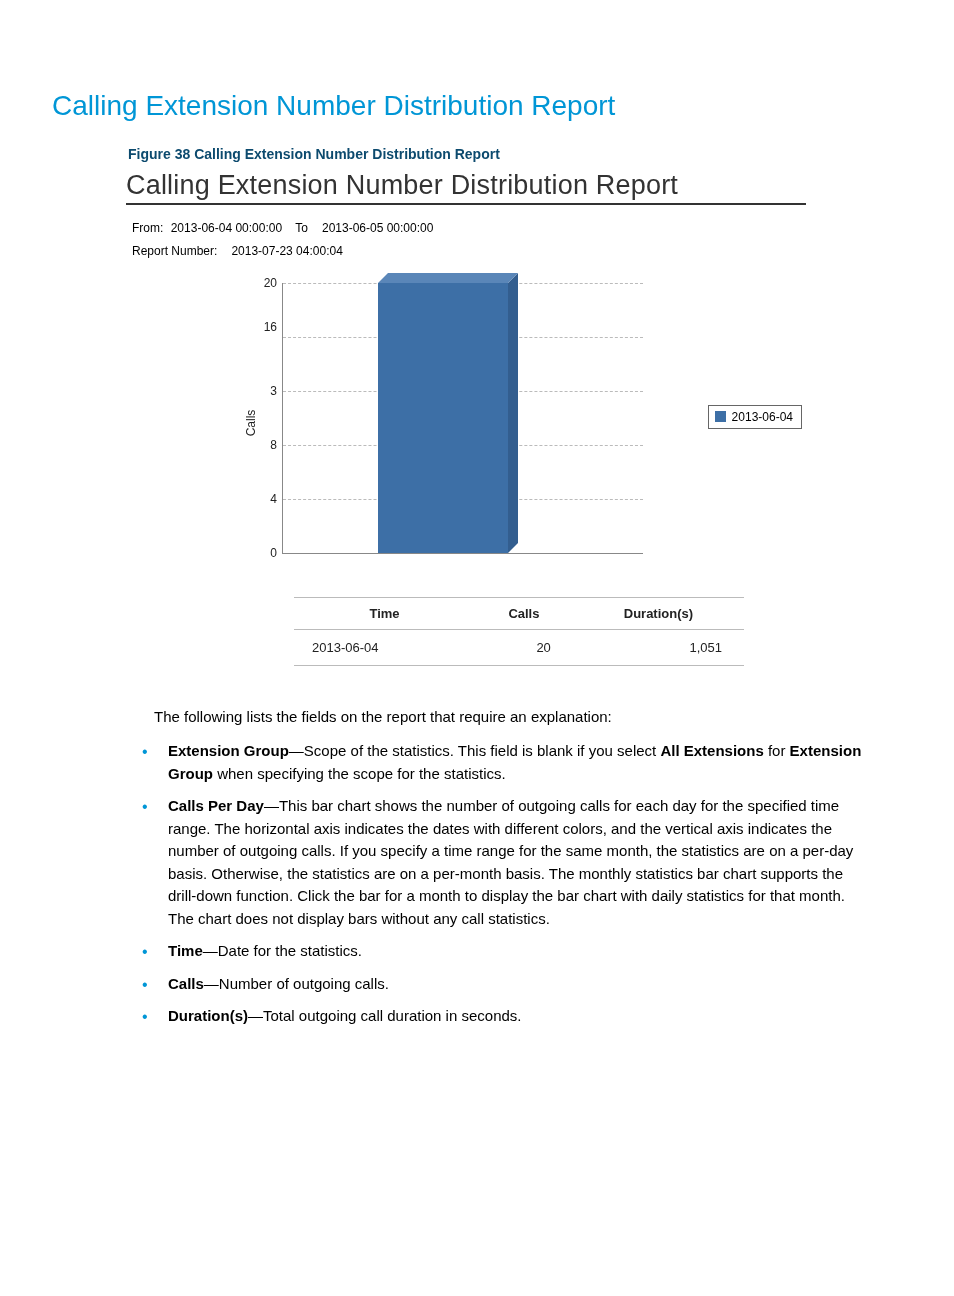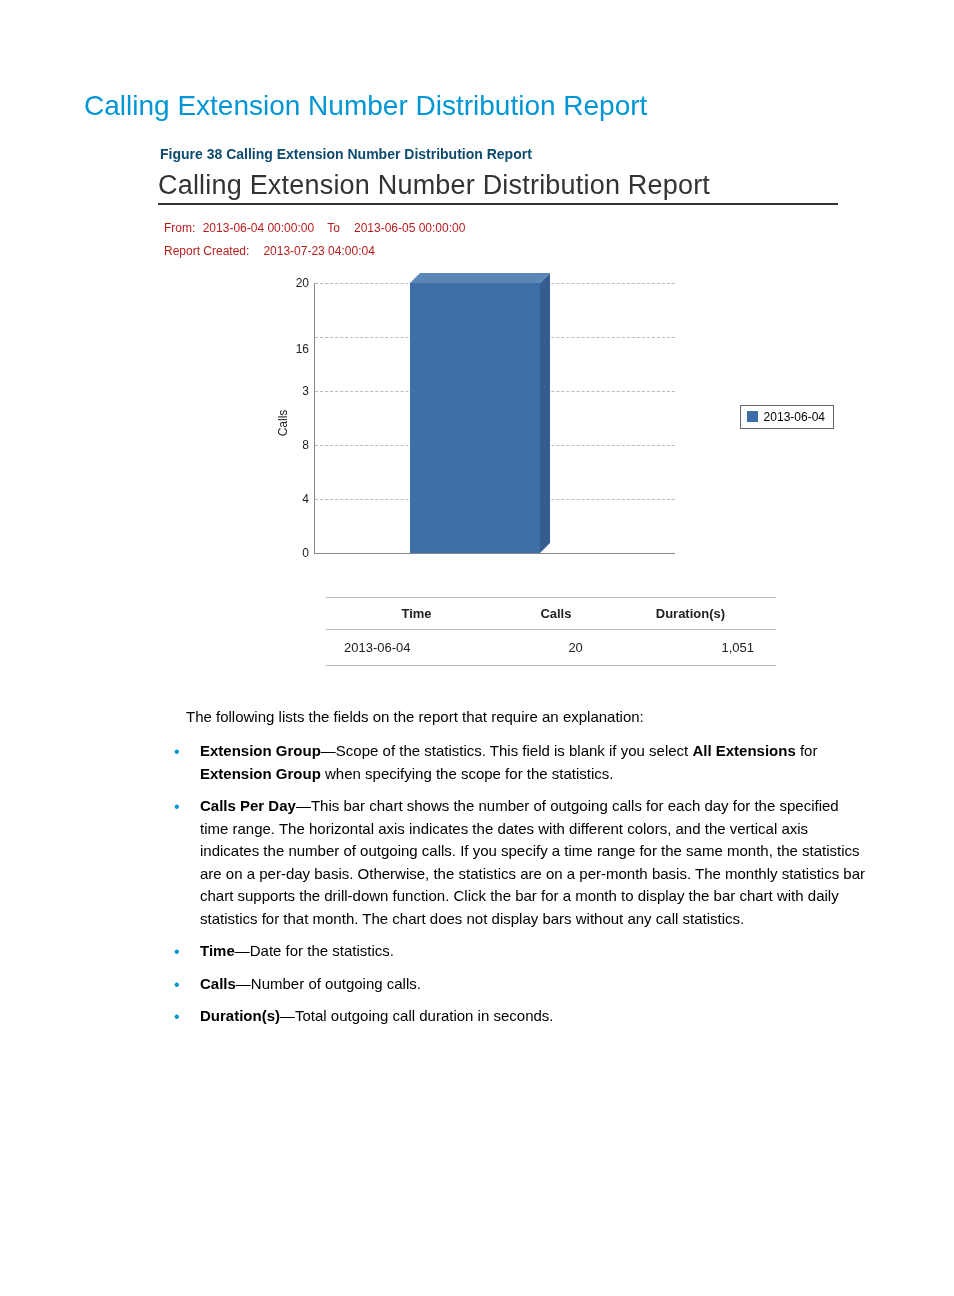--- a/index.html
+++ b/index.html
@@ -7,21 +7,21 @@
     padding: 0;
     background: #fff;
     font-family: "Segoe UI", "Helvetica Neue", Arial, sans-serif;
     color: #000;
   }
   .page {
     width: 954px;
     height: 1296px;
     position: relative;
     box-sizing: border-box;
-    padding: 90px 80px 0 84px;
+    padding: 90px 80px 0 52px;
   }
   .h1 {
     font-size: 28px;
     font-weight: 400;
     color: #0096d6;
     font-family: "Segoe UI Light", "Helvetica Neue Light", "Segoe UI", Arial, sans-serif;
     margin-bottom: 24px;
   }
   .figure-caption {
     font-size: 14px;
@@ -40,21 +40,21 @@
     font-size: 27px;
     color: #333;
     border-bottom: 2px solid #333;
     padding-bottom: 2px;
     margin-bottom: 12px;
     letter-spacing: 0.2px;
   }
   .report-meta {
     font-family: Arial, sans-serif;
     font-size: 12px;
-    color: #b91c1c;
+    color: #000000;
     line-height: 1.9;
     margin-left: 6px;
     margin-bottom: 10px;
   }
   .report-meta .label { margin-right: 4px; }
   .chart-wrap {
     margin-left: 114px;
     position: relative;
     width: 540px;
     height: 300px;
@@ -205,38 +205,38 @@
     <div class="report-meta">
       <div>
         <span class="label">From:</span>
         <span>2013-06-04 00:00:00</span>
         &nbsp;&nbsp;
         <span class="label">To</span>
         &nbsp;
         <span>2013-06-05 00:00:00</span>
       </div>
       <div>
-        <span class="label">Report  Created:</span>
+        <span class="label">Report  Number:</span>
         &nbsp;
         <span>2013-07-23 04:00:04</span>
       </div>
     </div>
 
     <div class="chart-wrap">
       <div class="ylabel">Calls</div>
       <div class="axes" id="axes">
           <div class="tick" style="top: 270px;">0</div>
           <div class="grid-line" style="top: 216px;"></div>
           <div class="tick" style="top: 216px;">4</div>
           <div class="grid-line" style="top: 162px;"></div>
           <div class="tick" style="top: 162px;">8</div>
           <div class="grid-line" style="top: 108px;"></div>
           <div class="tick" style="top: 108px;">3</div>
           <div class="grid-line" style="top: 54px;"></div>
-          <div class="tick" style="top: 66px; text-align: right;">16</div>
+          <div class="tick" style="top: 44px; text-align: right;">16</div>
           <div class="grid-line" style="top: 0px;"></div>
           <div class="tick" style="top: 0px;">20</div>
           <div class="bar3d" style="left: 95px; width: 140px; height: 280px;">
             <div class="bar-front" style="width: 130px; height: 270px; background: rgb(61, 111, 166);"></div>
             <div class="bar-side" style="left: 130px; bottom: 0px; width: 10px; height: 270px; transform: skewY(-45deg); transform-origin: left bottom;"></div>
             <div class="bar-top" style="left: 0px; bottom: 270px; width: 130px; height: 10px; background: rgb(90, 134, 184); transform: skewX(-45deg); transform-origin: left bottom;"></div>
           </div>
         </div>
       <div class="legend">
         <span class="swatch"></span>

